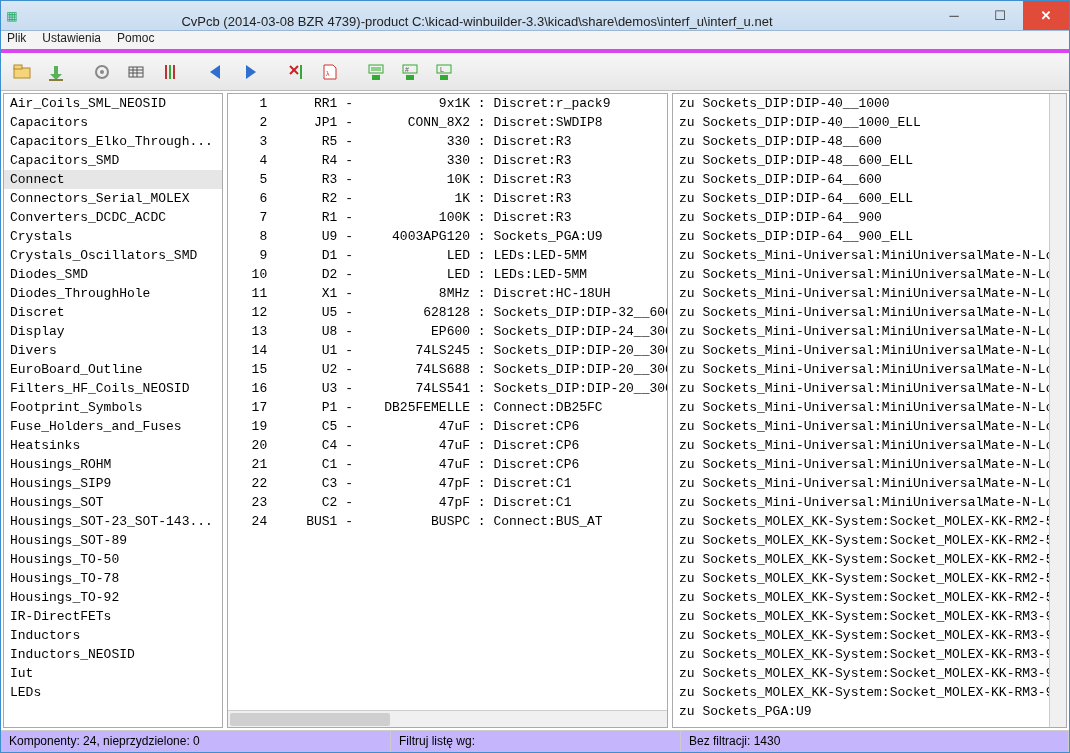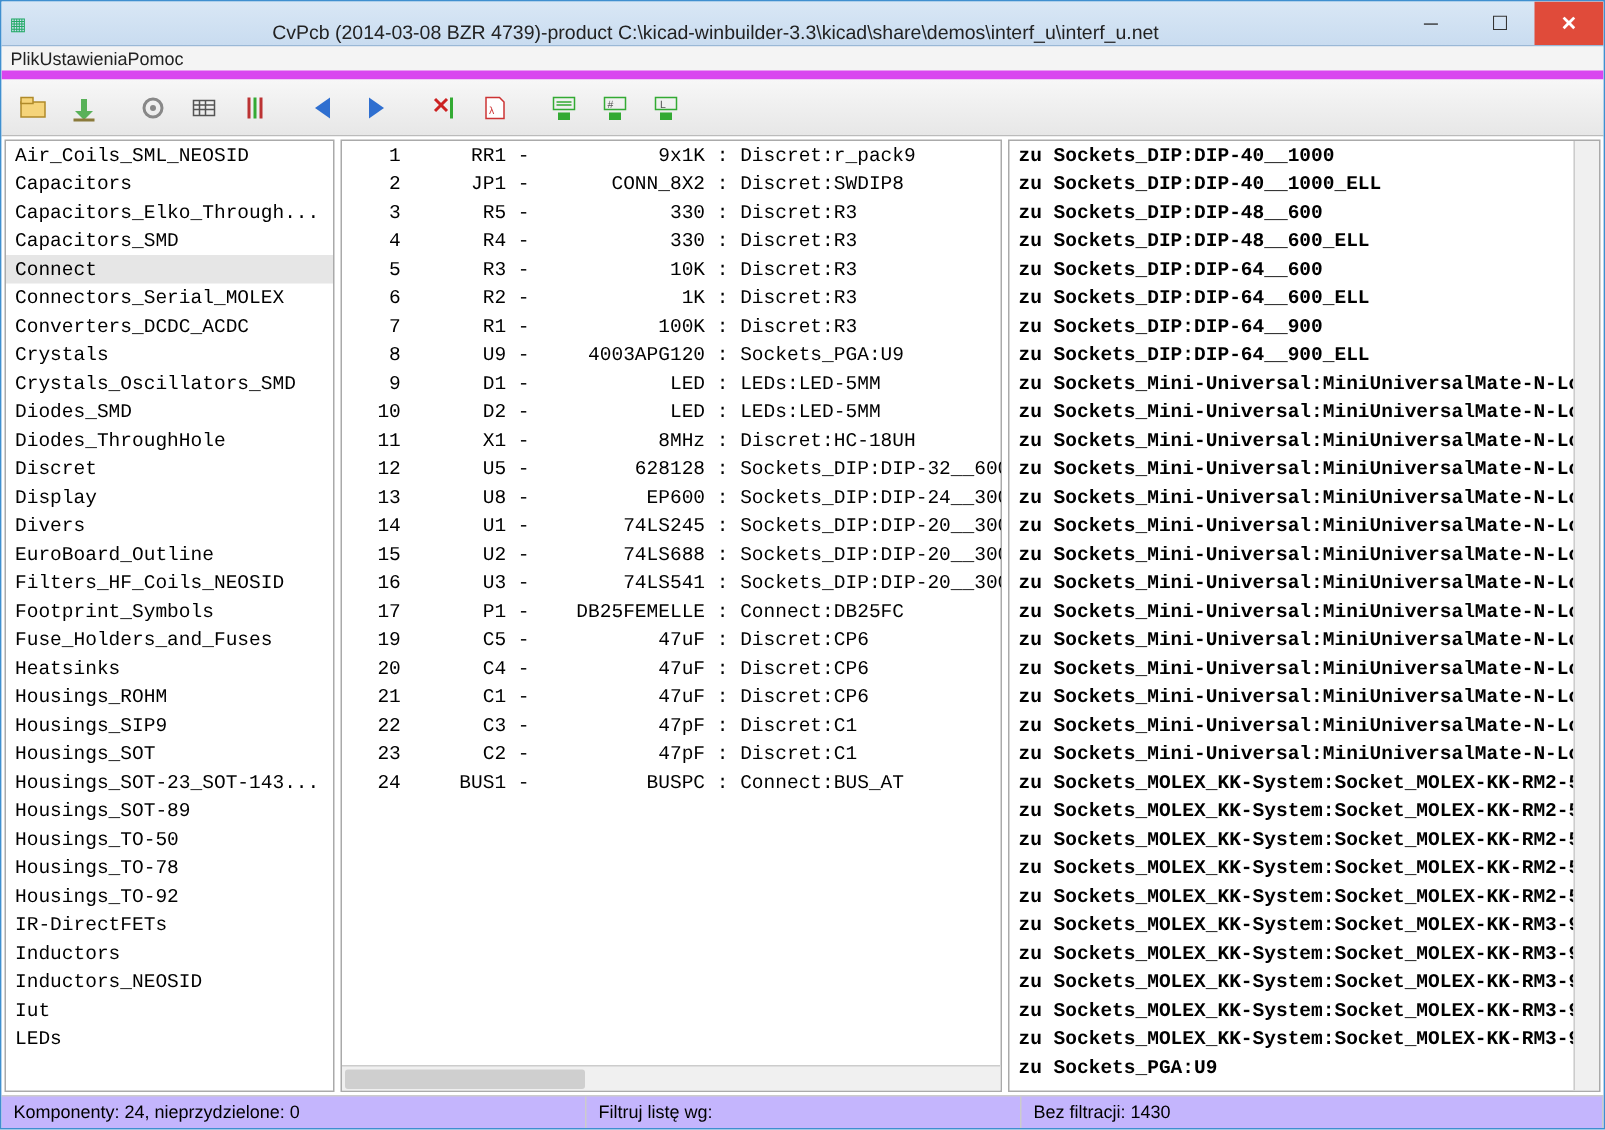--- a/index.html
+++ b/index.html
@@ -24,24 +24,24 @@
     border-bottom: 1px solid #9ab8d6;
   }
   .titlebar .ticon { width: 22px; text-align:center; font-size:12px; color:#2a6; }
   .titlebar .ttext { flex:1; text-align:center; overflow:hidden; white-space:nowrap;margin-top:12px; }
   .winbtns { display:flex; height:100%; }
   .winbtn { width:46px; display:flex; align-items:center; justify-content:center; font-size:13px; color:#333; }
   .winbtn.close { background:#e04b3a; color:#fff; font-weight:bold; }
   .menubar {
     height: 22px;
     background:#f4f4f4;
-    display:flex; align-items:center;
+    display:flex; 
     padding: 0 6px;
-    gap: 0;
-    border-bottom:6px solid #d946ef;
+    gap: 16px;
+    border-bottom:4px solid #d946ef;
     font-size:12px;
   }
   .menu-item { color:#222; }
   .toolbar {
     height: 38px;
     background: linear-gradient(#f7f7f7,#e7e7e7);
     border-bottom:1px solid #bbb;
     display:flex; align-items:center;
     padding: 0 6px;
     gap: 4px;
@@ -63,21 +63,21 @@
   .pane {
     border:1px solid #aaa;
     margin:2px;
     background:#fff;
     overflow:hidden;
     display:flex;
     flex-direction:column;
   }
   .pane.left { width:220px; }
   .pane.center { flex:1;gap:17px; }
-  .pane.right { width:395px;font-weight:bold; }
+  .pane.right { width:395px; }
   .listbox {
     flex:1;
     overflow-y:auto;
     overflow-x:hidden;
     font-family: Consolas, "Courier New", monospace;
     font-size: 13px;
     line-height: 19px;
   }
   .listbox.center-list { overflow-x:auto; white-space:nowrap; }
   .lrow {

